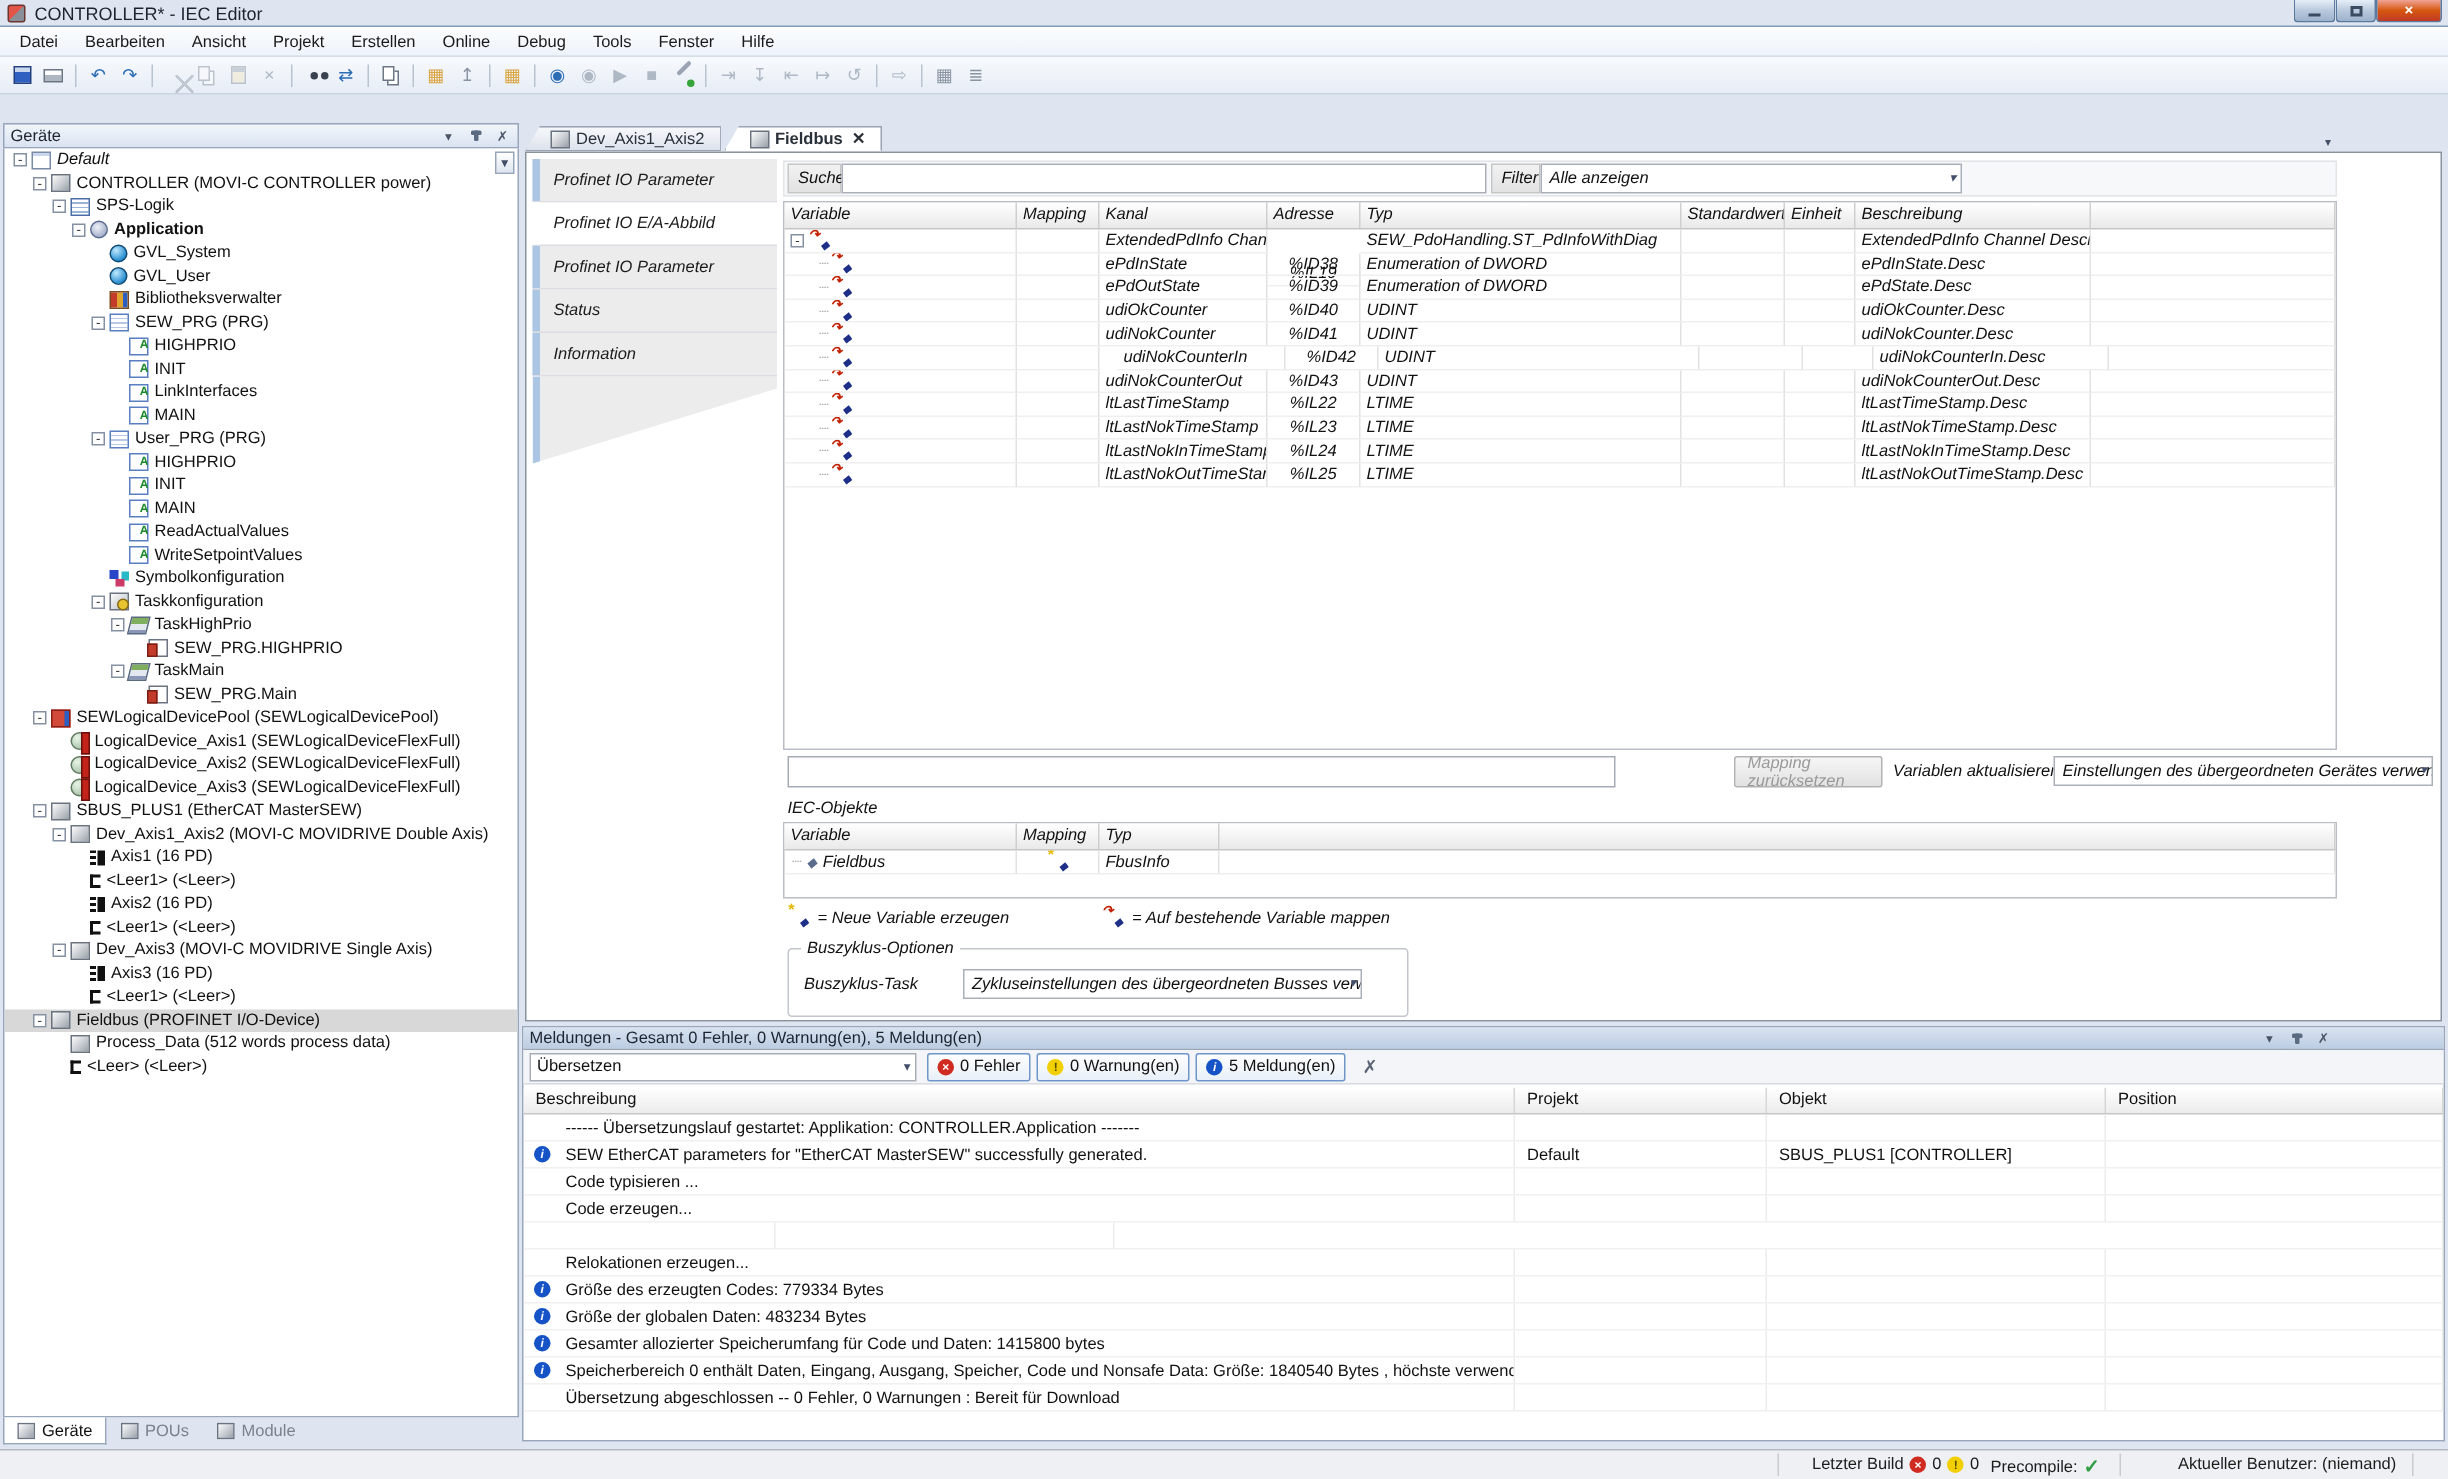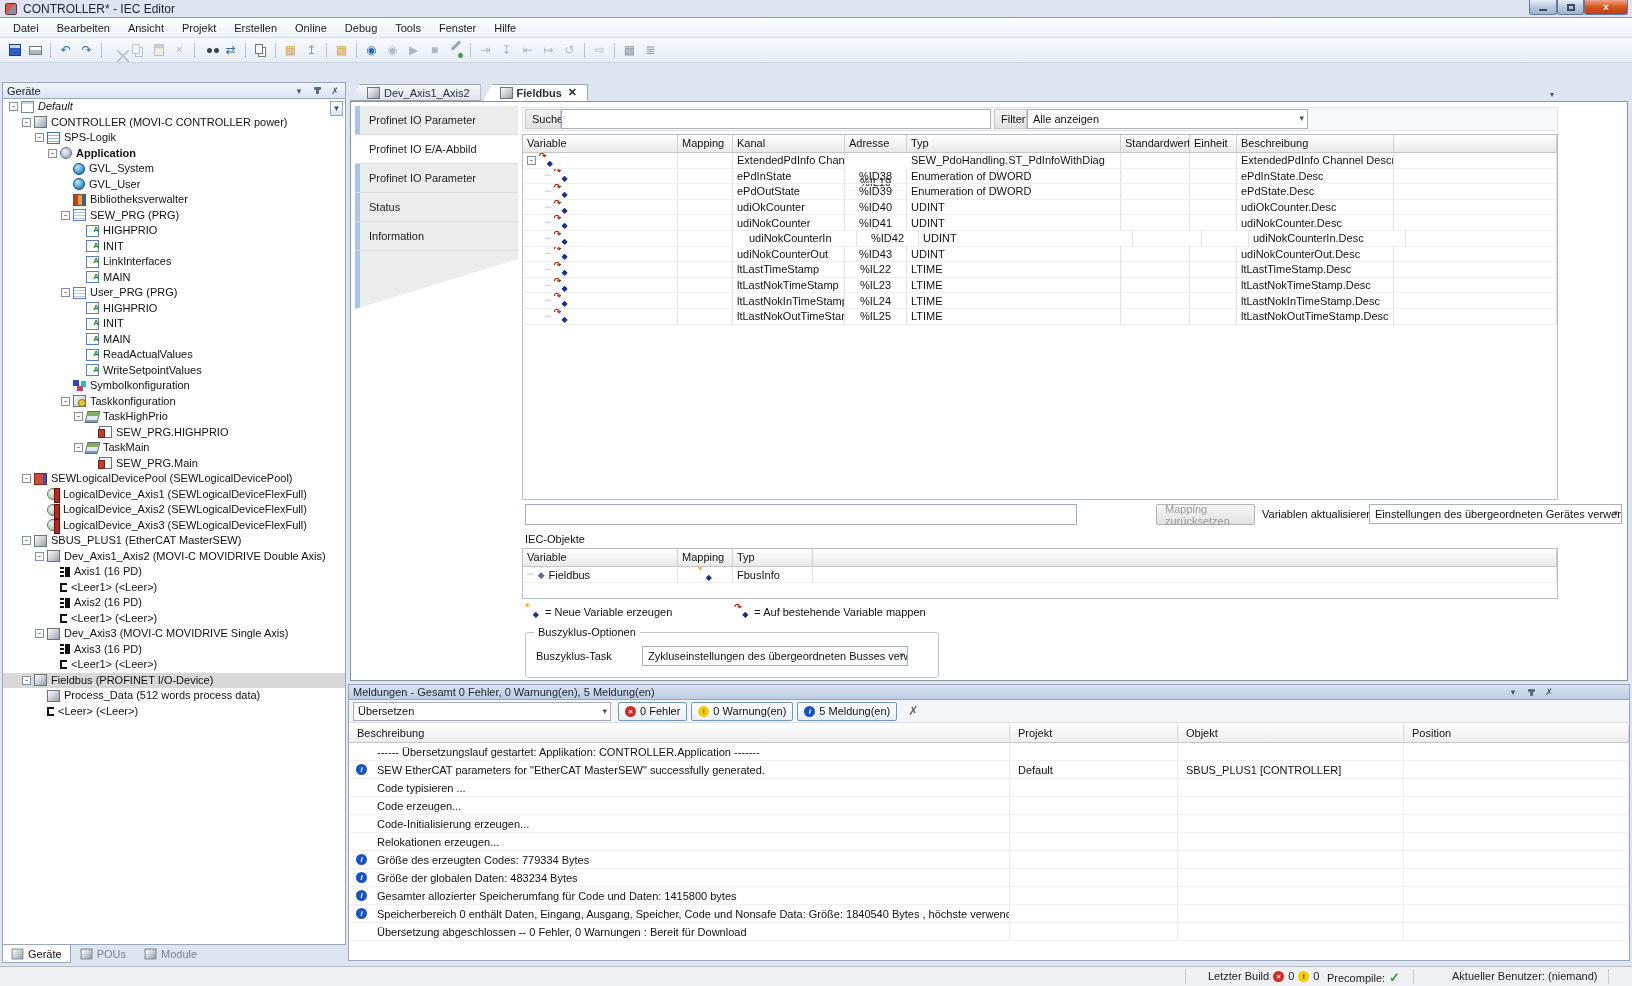--- a/index.html
+++ b/index.html
@@ -103,21 +103,21 @@
   .doctabs{position:absolute;left:350px;top:84px;width:1278px;height:17px;display:flex;align-items:flex-end;}
   .dtab{height:17px;display:flex;align-items:center;gap:4px;padding:0 10px 0 16px;
     clip-path:polygon(10px 0,100% 0,100% 100%,0 100%);
     background:linear-gradient(180deg,#f6f8fb,#dde3ec);border:1px solid #9aa4b2;margin-right:2px;color:#2a3038;}
   .dtab.active{background:#fff;font-weight:bold;border-bottom-color:#fff;}
   .dtab .closex{font-weight:bold;margin-left:2px;}
   .tabslist-btn{position:absolute;right:84px;top:2px;width:14px;height:14px;font-size:8px;color:#44506a;
      display:flex;align-items:center;justify-content:center;}
   
   .editor{position:absolute;left:350px;top:101px;width:1278px;height:580px;background:#fff;
-    border:1px solid #8a929e;}
+    border:1px solid #8a929e;font-style:italic;}
   .side-tabs{position:absolute;left:4px;top:4px;width:163px;}
   .stab{position:relative;height:29px;display:flex;align-items:center;padding-left:14px;
     background:#ececec;border-bottom:1px solid #dcdce2;color:#1c1c1c;}
   .stab::before{content:"";position:absolute;left:0;top:0;width:5px;height:100%;background:#aac6e4;}
   .stab.active{background:#fff;}
   .stab.active::before{background:#fff;}
   .side-tail{position:absolute;left:4px;top:149px;width:163px;height:62px;background:#ececec;
     clip-path:polygon(0 0,163px 0,163px 8px,0 58px);}
   .side-tail::before{content:"";position:absolute;left:0;top:0;width:5px;height:100%;background:#aac6e4;}
   
@@ -865,23 +865,20 @@
         </div>
         <div class="mrow">
           <div class="mc desc" style="width: 661px; flex: 0 0 auto;">
             <span>Code erzeugen...</span>
           </div>
           <div class="mc" style="width: 168px; flex: 0 0 auto;"></div>
           <div class="mc" style="width: 226px; flex: 0 0 auto;"></div>
           <div class="mc" style="flex: 1 1 0%;"></div>
         </div>
         <div class="mrow">
-          <div class="mc desc" style="width: 661px; flex: 0 0 auto;">
-            <span>Code-Initialisierung erzeugen...</span>
-          </div>
           <div class="mc" style="width: 168px; flex: 0 0 auto;"></div>
           <div class="mc" style="width: 226px; flex: 0 0 auto;"></div>
           <div class="mc" style="flex: 1 1 0%;"></div>
         </div>
         <div class="mrow">
           <div class="mc desc" style="width: 661px; flex: 0 0 auto;">
             <span>Relokationen erzeugen...</span>
           </div>
           <div class="mc" style="width: 168px; flex: 0 0 auto;"></div>
           <div class="mc" style="width: 226px; flex: 0 0 auto;"></div>

